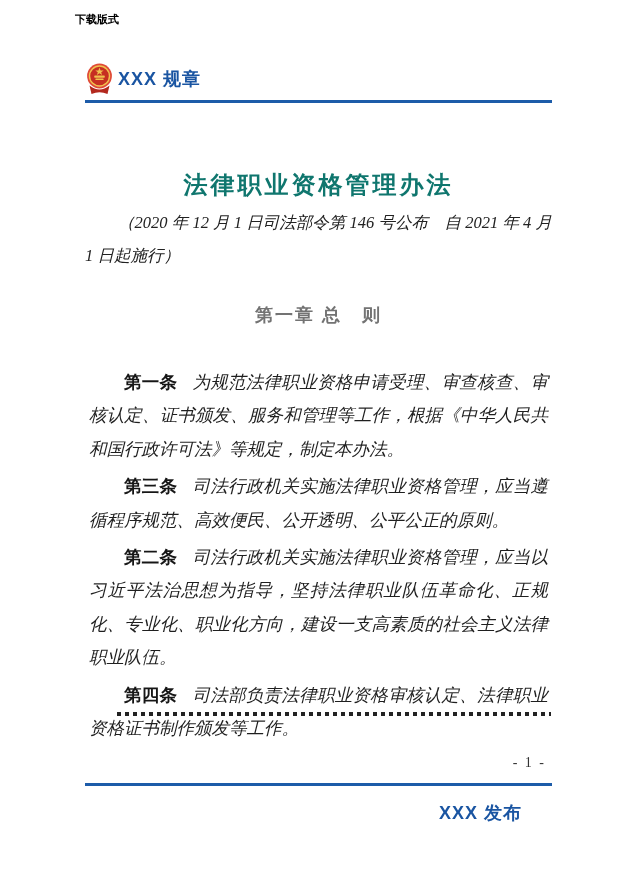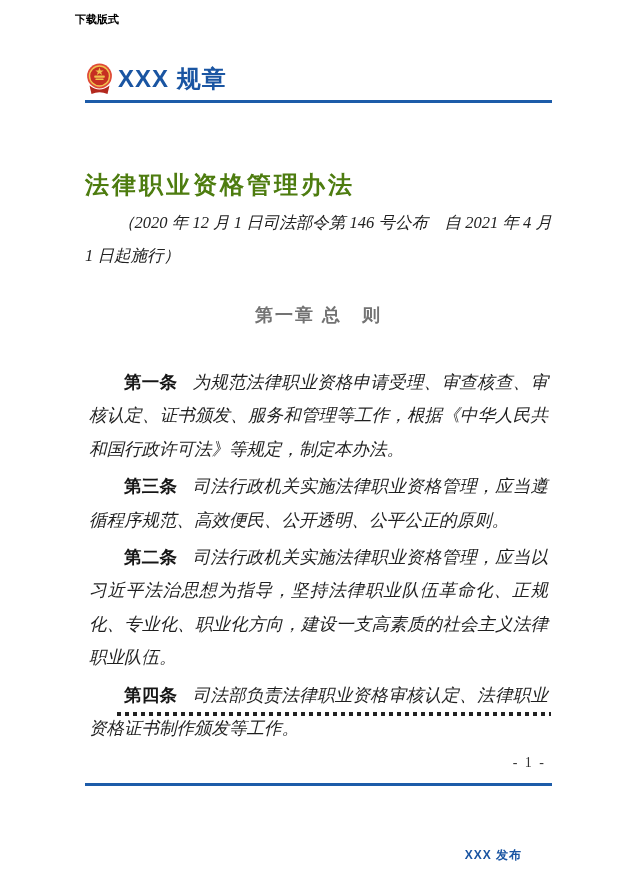--- a/index.html
+++ b/index.html
@@ -16,34 +16,34 @@
     font-size:11px;font-weight:bold;
     font-family:"Liberation Serif","DejaVu Serif",serif;
     color:#000000;
   }
   .header-row{
     position:absolute;left:86px;top:63px;
     display:flex;align-items:center;gap:5px;
   }
   .emblem{width:27px;height:32px;display:block;}
   .header-badge{
-    font-size:24px;font-weight:bold;
+    font-size:18px;font-weight:bold;
     font-family:"Liberation Sans","DejaVu Sans",sans-serif;
     color:#1a55a2;letter-spacing:1px;
   }
   .header-rule{
     position:absolute;left:85px;top:100px;width:467px;height:3px;
     background:#1d5ca9;
   }
   .doc-title{
     position:absolute;left:85px;top:169px;width:467px;
-    text-align:left;
+    text-align:center;
     font-size:24px;font-weight:bold;letter-spacing:3px;
     font-family:"Liberation Serif","DejaVu Serif",serif;
-    color:#4d7c0f;
+    color:#0f766e;
   }
   .doc-subtitle{
     position:absolute;left:85px;top:206px;width:467px;
     font-size:16.5px;line-height:33px;
     text-indent:2em;text-align:justify;
     font-style:italic;
     font-family:"Liberation Serif","DejaVu Serif",serif;
     color:#222;
   }
   .chapter-heading{
@@ -78,22 +78,22 @@
     position:absolute;right:84px;top:755px;
     font-size:14px;letter-spacing:2px;
     font-family:"Liberation Serif","DejaVu Serif",serif;
     color:#333;
   }
   .footer-rule{
     position:absolute;left:85px;top:783px;width:467px;height:3px;
     background:#1d5ca9;
   }
   .footer-publisher{
-    position:absolute;right:108px;top:847px;
-    font-size:12px;font-weight:bold;
+    position:absolute;right:108px;top:801px;
+    font-size:18px;font-weight:bold;
     font-family:"Liberation Sans","DejaVu Sans",sans-serif;
     color:#1a55a2;letter-spacing:1px;
   }
 </style>
 </head>
 <body>
 
 <div class="top-link">下载版式</div>
 
 <div class="header-row">

